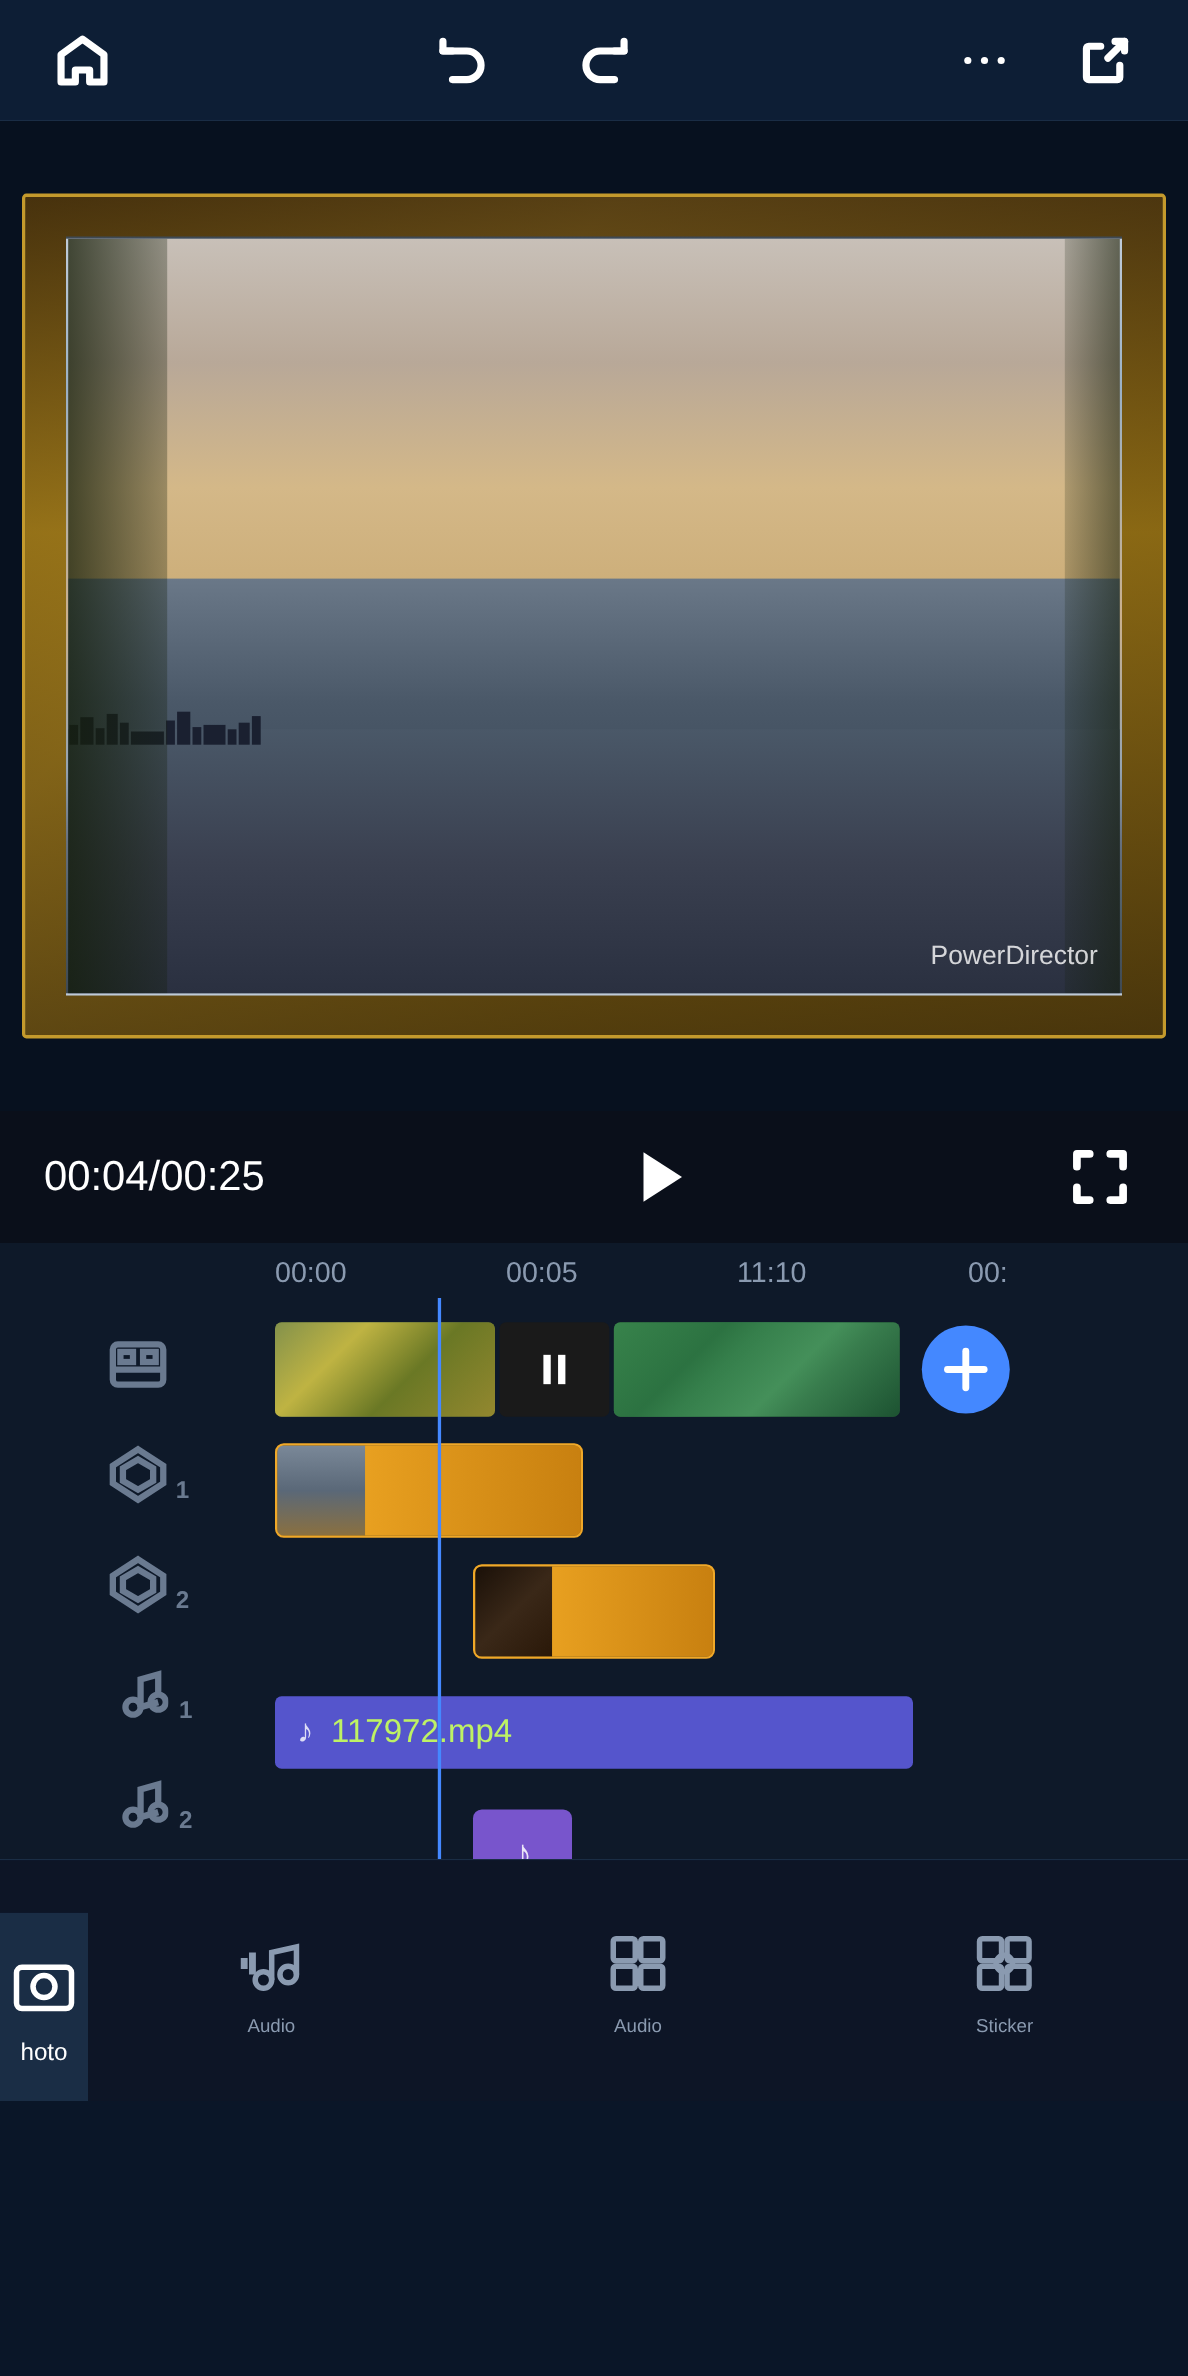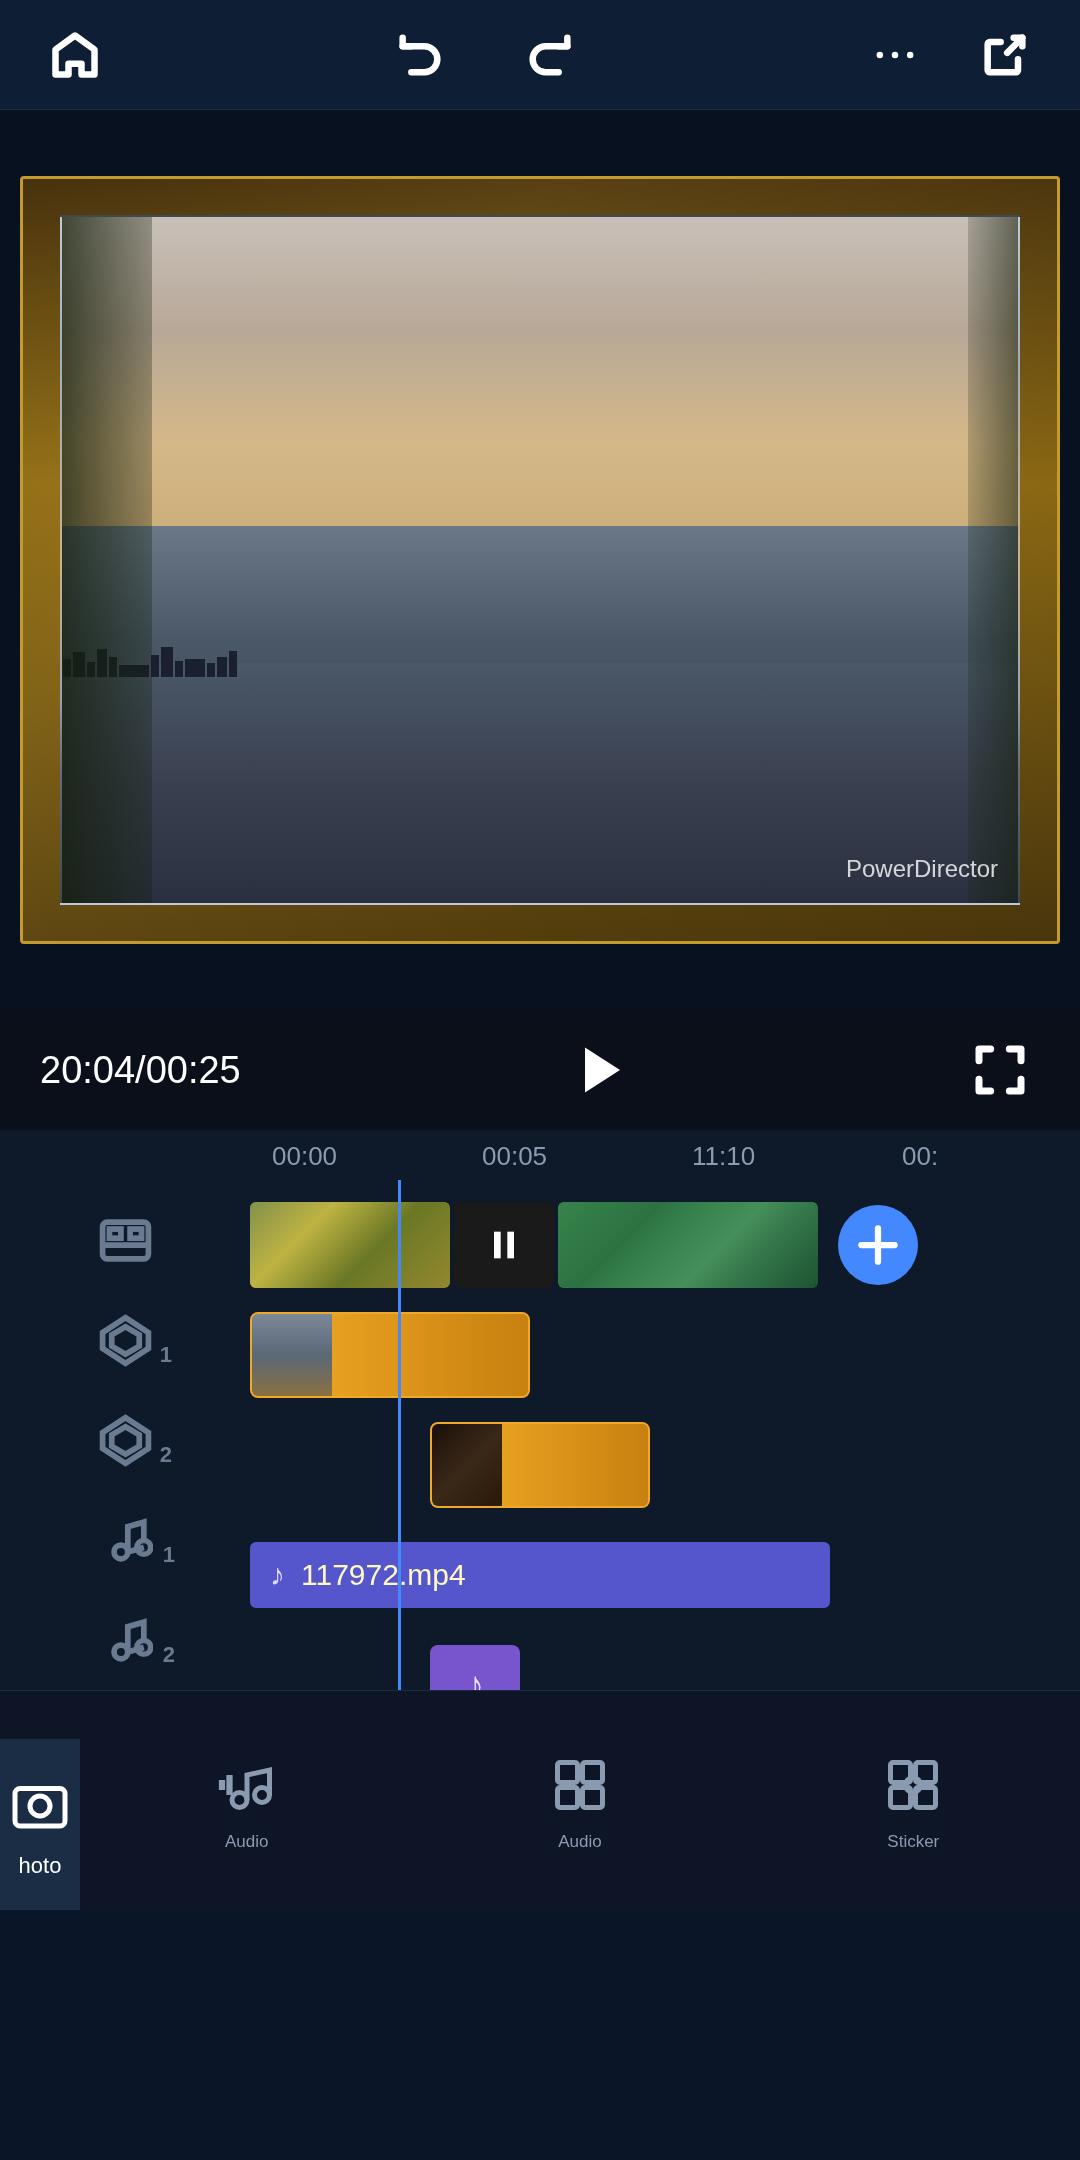--- a/index.html
+++ b/index.html
@@ -200,21 +200,20 @@
 
     
     .timeline-ruler {
       height: 50px;
       background: #0e1929;
       display: flex;
       align-items: flex-end;
       padding-bottom: 8px;
       padding-left: 250px;
       position: relative;
-      margin-left: 22px;
     }
     .ruler-marks {
       display: flex;
       gap: 0;
       position: relative;
     }
     .ruler-mark {
       color: #8a9ab0;
       font-size: 26px;
       width: 210px;
@@ -385,21 +384,21 @@
       display: flex;
       align-items: center;
       padding: 0 20px;
       gap: 16px;
     }
     .audio1-clip .music-icon {
       color: rgba(255,255,255,0.8);
       font-size: 30px;
     }
     .audio1-name {
-      color: #fef9c3;
+      color: #bef264;
       font-size: 30px;
     }
 
     
     .audio2-clip {
       width: 90px;
       height: 80px;
       background: #7855cc;
       border-radius: 8px;
       display: flex;
@@ -519,21 +518,21 @@
         <div class="city-bar" style="height:26px;width:8px"></div>
       </div>
       <div class="trees-left"></div>
       <div class="trees-right"></div>
       <div class="watermark">PowerDirector</div>
     </div>
   </div>
 </div>
 
 <div class="playback-controls">
-  <div class="time-display">20:04/00:25</div>
+  <div class="time-display">00:04/00:25</div>
   <div class="play-button">
     <svg viewBox="0 0 24 24">
         <polygon points="6,3 20,12 6,21" fill="white"></polygon>
       </svg>
   </div>
   <div class="fullscreen-button">
     <svg viewBox="0 0 24 24" stroke-linecap="round" stroke-linejoin="round">
       <polyline points="8,3 3,3 3,8"></polyline>
       <polyline points="21,8 21,3 16,3"></polyline>
       <polyline points="3,16 3,21 8,21"></polyline>

